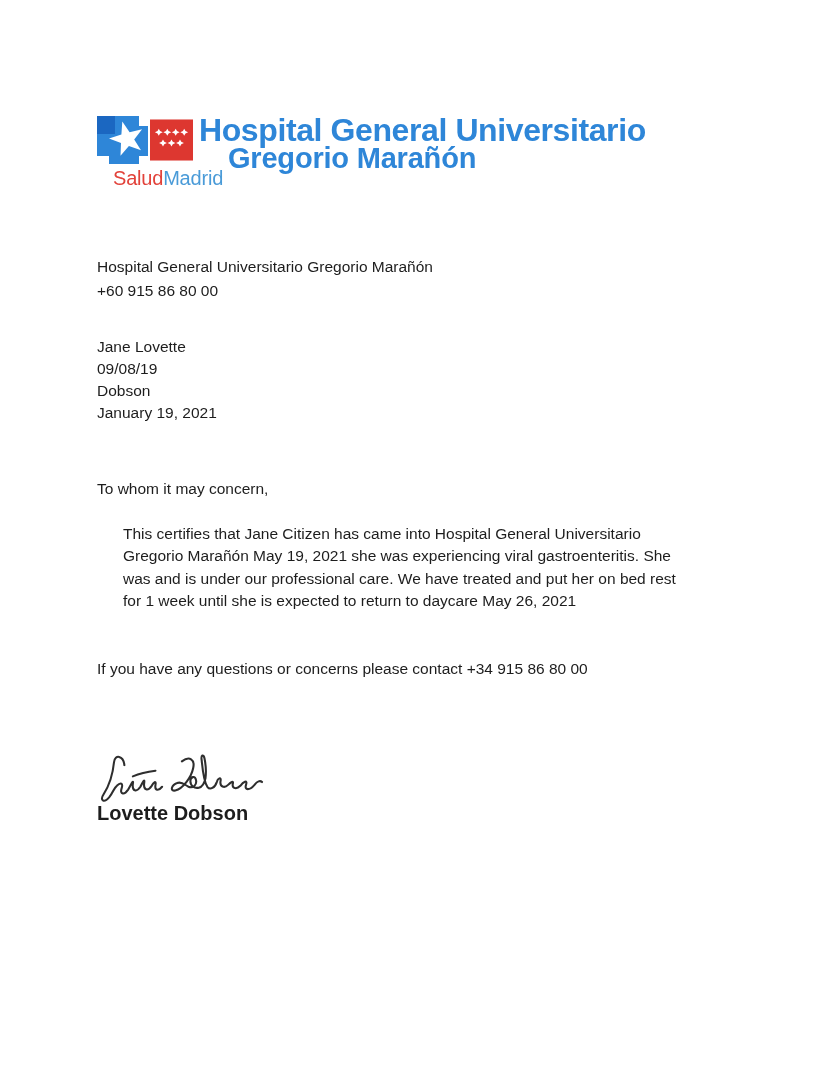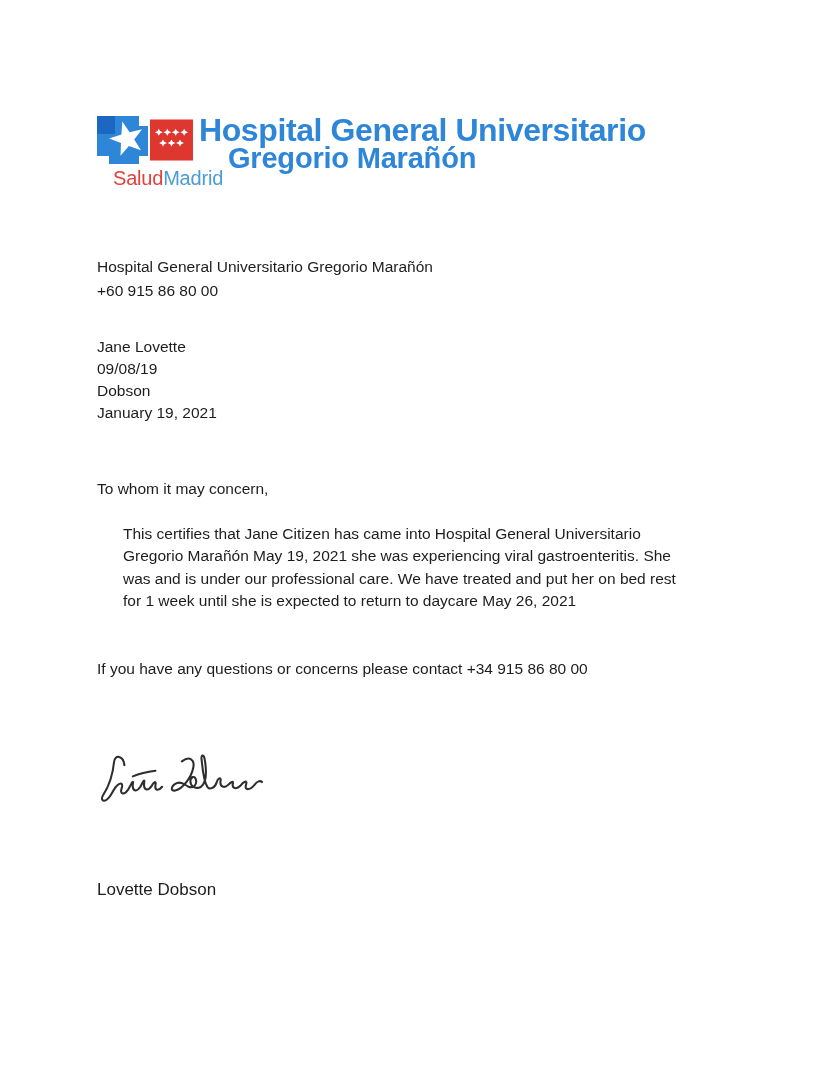--- a/index.html
+++ b/index.html
@@ -42,21 +42,21 @@
   
   .txt{font-size:15.5px;color:var(--text);}
   .address-block{position:absolute;left:97px;top:215px;line-height:23.5px;margin-top:40px;}
   .patient-block{position:absolute;left:97px;top:336px;line-height:22px;}
   .salutation{position:absolute;left:97px;top:477px;line-height:23px;}
   .body-par{position:absolute;left:97px;top:523px;width:572px;line-height:22.3px;margin-left:26px;}
   .contact-line{position:absolute;left:97px;top:658px;line-height:22px;white-space:nowrap;}
   
   .signature-svg{position:absolute;left:94px;top:750px;width:172px;height:66px;}
   .signature-svg path{fill:none;stroke:var(--sig);stroke-width:2.2;stroke-linecap:round;stroke-linejoin:round;}
-  .signatory-name{position:absolute;left:97px;top:879px;font-size:17px;font-weight:normal;line-height:22px;white-space:nowrap;}
+  .signatory-name{position:absolute;left:97px;top:802px;font-size:20px;font-weight:bold;line-height:22px;white-space:nowrap;}
 </style>
 </head>
 <body>
 
 <div class="page">
 
   <div class="logo-box">
     <svg class="cross-svg" viewBox="0 0 51 50" aria-hidden="true">
       <rect class="cross-main" x="12" y="0" width="30" height="48"></rect>
       <rect class="cross-main" x="0" y="10" width="51" height="30"></rect>

